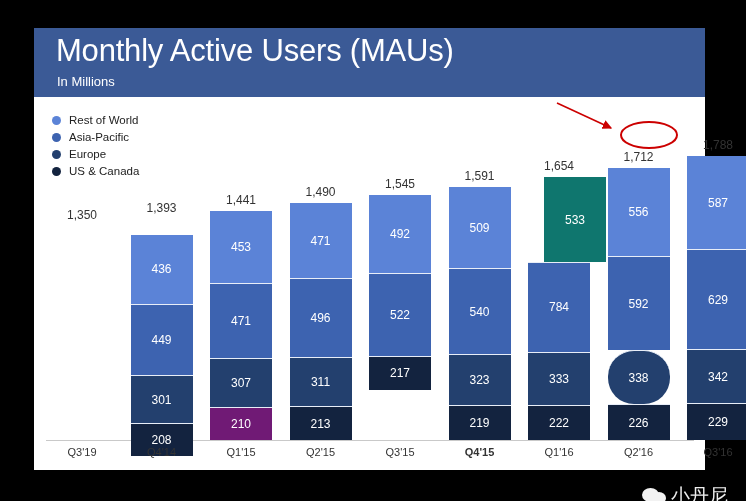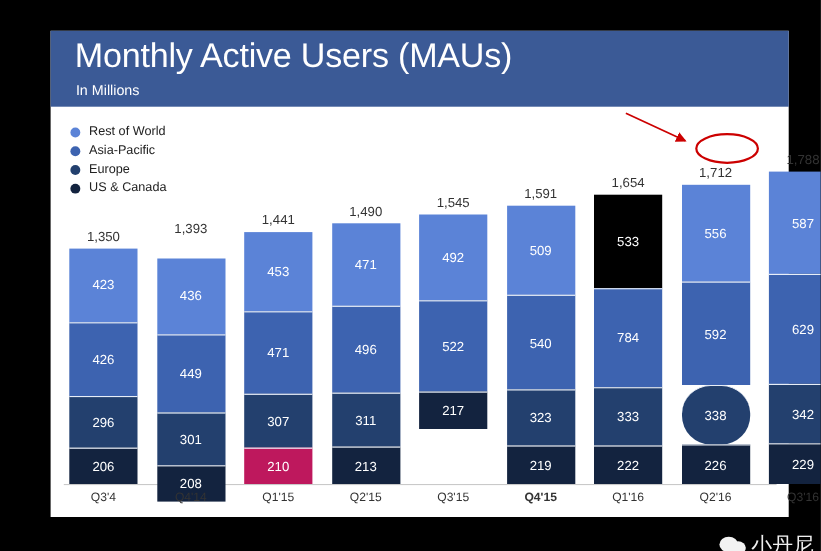--- a/index.html
+++ b/index.html
@@ -1,21 +1,21 @@
 <!DOCTYPE html>
 <html><head>
 <meta charset="utf-8">
 <style>
   html,body{margin:0;padding:0;background:#000;}
   body{width:746px;height:501px;overflow:hidden;font-family:"Liberation Sans",sans-serif;}
 
   #stage{position:relative;width:746px;height:501px;background:#000;}
 
   
-  #slide{position:absolute;left:46px;top:28px;width:671px;height:442px;background:#ffffff;}
+  #slide{position:absolute;left:34px;top:28px;width:671px;height:442px;background:#ffffff;}
 
   
   #header{position:absolute;left:0;top:0;width:671px;height:69px;background:#3b5a96;}
   #title{position:absolute;left:22px;top:5px;font-size:31px;color:#ffffff;letter-spacing:-0.2px;white-space:nowrap;}
   #subtitle{position:absolute;left:23px;top:46px;font-size:13px;color:#ffffff;white-space:nowrap;}
 
   
   #legend{position:absolute;left:18px;top:84px;}
   .lg-row{display:flex;align-items:center;height:16px;margin-bottom:1px;}
   .lg-dot{width:9px;height:9px;border-radius:50%;margin-right:8px;flex:none;}
@@ -69,36 +69,22 @@
           <span class="lg-lab">Europe</span>
         </div>
         <div class="lg-row">
           <span class="lg-dot" style="background: rgb(19, 35, 63);"></span>
           <span class="lg-lab">US &amp; Canada</span>
         </div>
       </div>
 
     <div id="plot">
       <div id="axisline"></div>
-    <div class="bar" style="left: 17px; height: 214.43px;">
-          <div class="seg" style="height: 31.3333%; background: rgb(91, 131, 215);">
-            <span>423</span>
-          </div>
-          <div class="seg" style="height: 31.5556%; background: rgb(61, 99, 176);">
-            <span>426</span>
-          </div>
-          <div class="seg" style="height: 21.9259%; background: rgb(35, 64, 110);">
-            <span>296</span>
-          </div>
-          <div class="seg" style="height: 15.2593%; background: rgb(19, 35, 63);">
-            <span>206</span>
-          </div>
-        </div>
         <div class="total" style="left: 11px; top: 179.57px;">1,350</div>
-        <div class="xtick" style="left: 11px;">Q3'4</div>
+        <div class="xtick" style="left: 11px;">Q3'19</div>
         <div class="bar" style="left: 96.5px; height: 221.26px;">
           <div class="seg" style="height: 31.2994%; background: rgb(91, 131, 215); margin-top: 16px;">
             <span>436</span>
           </div>
           <div class="seg" style="height: 32.2326%; background: rgb(61, 99, 176);">
             <span>449</span>
           </div>
           <div class="seg" style="height: 21.608%; background: rgb(35, 64, 110);">
             <span>301</span>
           </div>
@@ -111,21 +97,21 @@
         <div class="bar" style="left: 176px; height: 228.884px;">
           <div class="seg" style="height: 31.4365%; background: rgb(91, 131, 215);">
             <span>453</span>
           </div>
           <div class="seg" style="height: 32.6856%; background: rgb(61, 99, 176);">
             <span>471</span>
           </div>
           <div class="seg" style="height: 21.3046%; background: rgb(35, 64, 110); padding-left: 16px;">
             <span>307</span>
           </div>
-          <div class="seg" style="height: 14.5732%; background: #be185d; padding-left: 24px;">
+          <div class="seg" style="height: 14.5732%; background: #701a75; padding-left: 24px;">
             <span>210</span>
           </div>
         </div>
         <div class="total" style="left: 170px; top: 165.116px;">1,441</div>
         <div class="xtick" style="left: 170px;">Q1'15</div>
         <div class="bar" style="left: 255.5px; height: 236.667px;">
           <div class="seg" style="height: 31.6107%; background: rgb(91, 131, 215);">
             <span>471</span>
           </div>
           <div class="seg" style="height: 33.2886%; background: rgb(61, 99, 176);">
@@ -163,21 +149,21 @@
           <div class="seg" style="height: 20.3017%; background: rgb(35, 64, 110);">
             <span>323</span>
           </div>
           <div class="seg" style="height: 13.7649%; background: rgb(19, 35, 63);">
             <span>219</span>
           </div>
         </div>
         <div class="total" style="left: 408.5px; top: 141.291px;">1,591</div>
         <div class="xtick" style="left: 408.5px; font-weight: bold;">Q4'15</div>
         <div class="bar" style="left: 494px; height: 262.716px;">
-          <div class="seg" style="height: 32.2249%; background: #000000;">
+          <div class="seg" style="height: 32.2249%; background: #0f766e; margin-left: 16px;">
             <span>533</span>
           </div>
           <div class="seg" style="height: 34.2201%; background: rgb(61, 99, 176);">
             <span>784</span>
           </div>
           <div class="seg" style="height: 20.133%; background: rgb(35, 64, 110);">
             <span>333</span>
           </div>
           <div class="seg" style="height: 13.422%; background: rgb(19, 35, 63);">
             <span>222</span>

